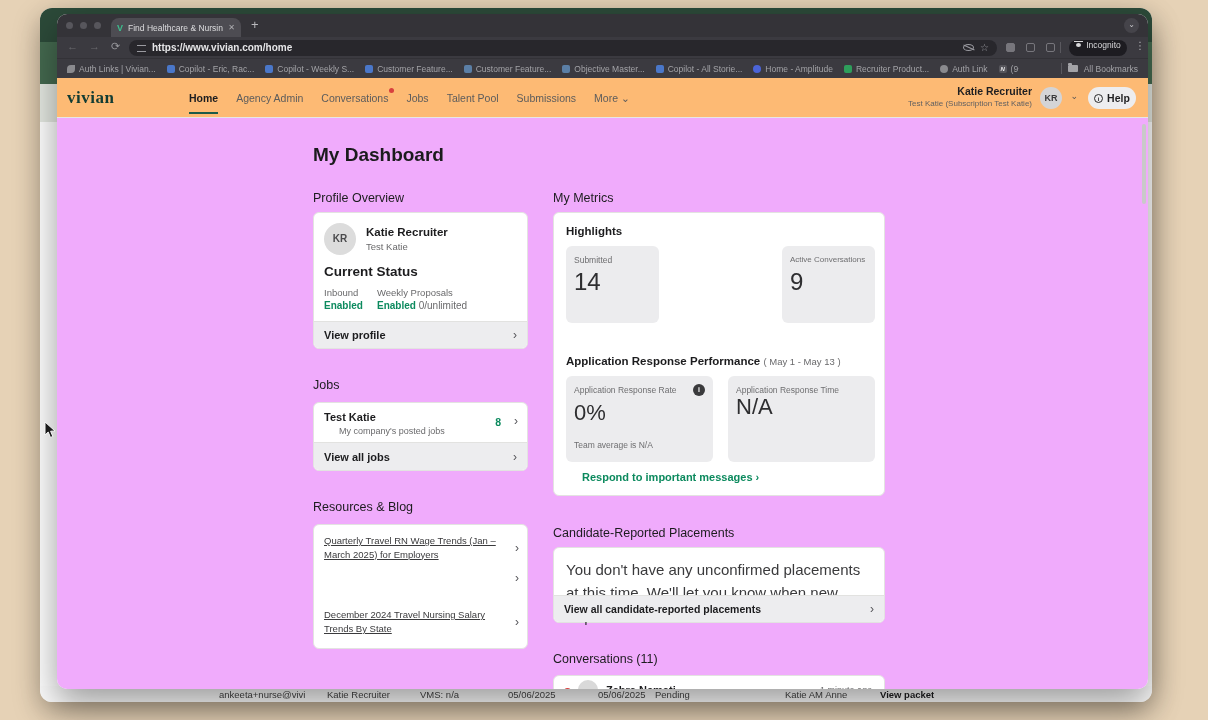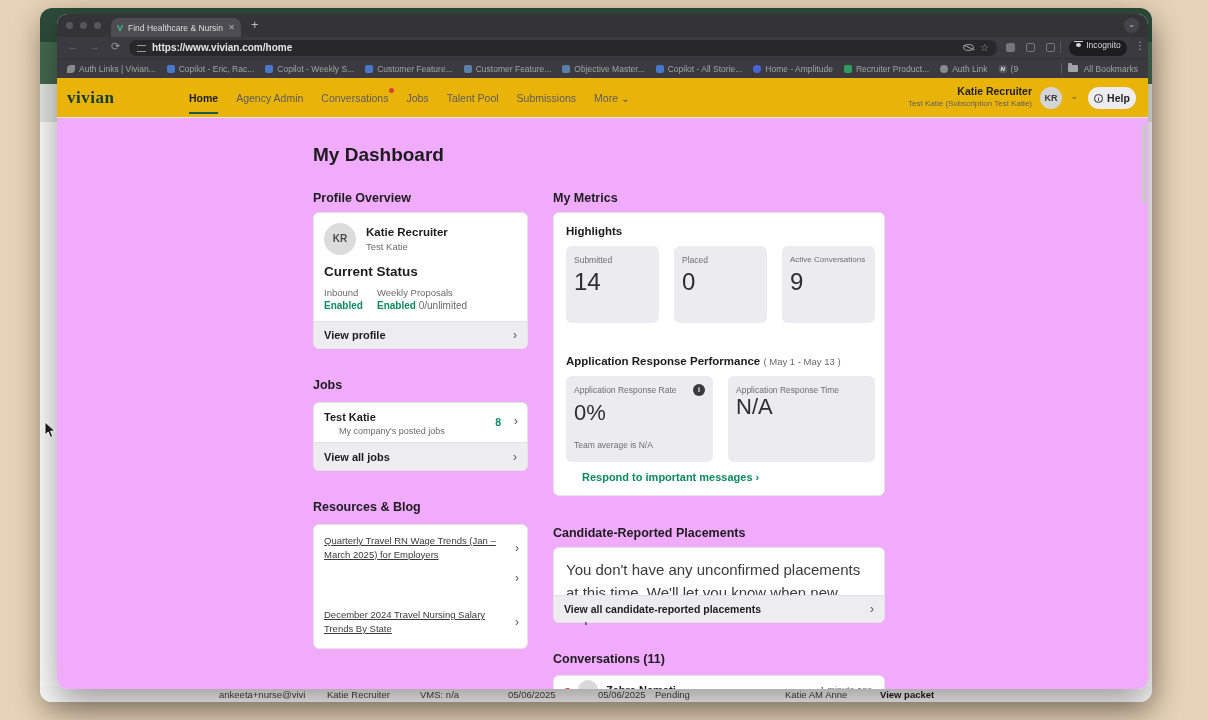--- a/index.html
+++ b/index.html
@@ -69,21 +69,21 @@
   .fav.sheet-green { background:#2e9e5b; }
   .fav.globe { background:#8a8a8e; border-radius:50%; }
   .fav.notion { background:#56555b; color:#e8e8ea; font-size:6px; text-align:center; line-height:8px; font-weight:bold; }
   #bm-right { margin-left:auto; display:flex; align-items:center; gap:6px; }
   #bm-sep { width:1px; height:11px; background:#5a595f; }
   #folder-icon { width:10px; height:7px; background:#a3a3a7; border-radius:1px; position:relative; }
   #folder-icon::before { content:""; position:absolute; top:-2px; left:0; width:4px; height:2px; background:#a3a3a7; border-radius:1px 1px 0 0; }
   #all-bookmarks { color:#a3a3a7; font-size:8.5px; white-space:nowrap; }
 
   
-  #app-header { left:0; top:64px; width:100%; height:40px; background:#eab308; border-bottom:1px solid #e7e7e5; }
+  #app-header { left:0; top:64px; width:100%; height:40px; background:#fdba74; border-bottom:1px solid #e7e7e5; }
   #logo { left:10px; top:10px; font-family:"Liberation Serif", serif; font-weight:bold; font-size:17px; color:#123c33; letter-spacing:.5px; }
   #main-nav { left:84px; top:0; height:40px; display:flex; align-items:center; gap:18px; }
   .nav-item { font-size:10.5px; color:#5c5c5c; position:relative; height:40px; line-height:40px; }
   .nav-item.active { color:#1d1d1f; font-weight:bold;margin-left:48px; }
   .nav-item.active::after { content:""; position:absolute; left:0; right:0; bottom:4px; height:2px; background:#1c5b49; }
   .badge-dot { position:absolute; top:10px; right:-6px; width:5px; height:5px; border-radius:50%; background:#d8403e; }
   #user-block { right:116px; top:7px; text-align:right; }
   #user-name { font-size:10.5px; font-weight:bold; color:#1f1f21; }
   #user-sub { font-size:8px; color:#5f5f61; margin-top:2px;margin-left:48px; }
   #user-avatar { right:86px; top:9px; width:22px; height:22px; border-radius:50%; background:#d4d4d6;
@@ -91,21 +91,21 @@
   #user-caret { right:70px; top:13px; font-size:9px; color:#555; }
   #help-btn { right:12px; top:9px; width:48px; height:22px; background:#ededef; border-radius:11px;
     display:flex; align-items:center; justify-content:center; gap:4px; }
   .i-circle { width:9px; height:9px; border:1px solid #2a2a2c; border-radius:50%; font-size:6px; line-height:8px;
     text-align:center; color:#2a2a2c; font-weight:bold; }
   #help-label { font-size:10.5px; font-weight:bold; color:#1f1f21; }
 
   
   #main { left:0; top:104px; width:100%; height:571px; background:#f0abfc; }
   #page-title { left:256px; top:26px; font-size:19px; font-weight:bold; color:#1b1b1d; }
-  .section-label { position:absolute; font-size:12.5px; font-weight:bold; color:#1c1c1e; }
+  .section-label { position:absolute; font-size:12.5px; font-weight:normal; color:#1c1c1e; }
   .card { position:absolute; background:#fff; border:1px solid #e3e3e1; border-radius:6px; }
   .card-footer { position:absolute; left:0; right:0; bottom:0; background:#ededef; border-top:1px solid #e2e2e0;
     border-radius:0 0 5px 5px; display:flex; align-items:center; padding:0 10px; }
   .footer-label { font-size:11px; font-weight:bold; color:#1c1c1e; }
   .chev { margin-left:auto; color:#55555a; font-size:12px; }
   .muted { color:#6a6a6c; }
   .green { color:#0c8a5e; }
 
   
   #profile-avatar { left:10px; top:10px; width:32px; height:32px; border-radius:50%; background:#dcdcdc;
@@ -307,24 +307,20 @@
       </div>
     </div>
 
     <div class="section-label" style="left:496px; top:73px">My Metrics</div>
     <div class="card" style="left:496px; top:94px; width:332px; height:284px">
       <div class="abs" style="left:12px; top:12px; font-size:11.5px; font-weight:bold; color:#1c1c1e">Highlights</div>
       <div class="tile" style="left:12px; top:33px; width:93px; height:77px">
         <span class="tile-label">Submitted</span>
         <span class="tile-value">14</span>
       </div>
-      <div class="tile" style="left:120px; top:33px; width:93px; height:77px">
-        <span class="tile-label">Placed</span>
-        <span class="tile-value">0</span>
-      </div>
       <div class="tile" style="left:228px; top:33px; width:93px; height:77px">
         <span class="tile-label" style="font-size:8px">Active Conversations</span>
         <span class="tile-value">9</span>
       </div>
       <div class="abs" style="left:12px; top:142px; font-size:11.5px; color:#1c1c1e"><b>Application Response Performance</b> <span class="muted" style="font-size:9.5px">( May 1 - May 13 )</span></div>
       <div class="tile" style="left:12px; top:163px; width:147px; height:86px">
         <span class="tile-label">Application Response Rate</span>
         <span class="info-dark">i</span>
         <span class="tile-value" style="top:24px; font-size:22px">0%</span>
         <span class="tile-label" style="top:64px">Team average is N/A</span>

